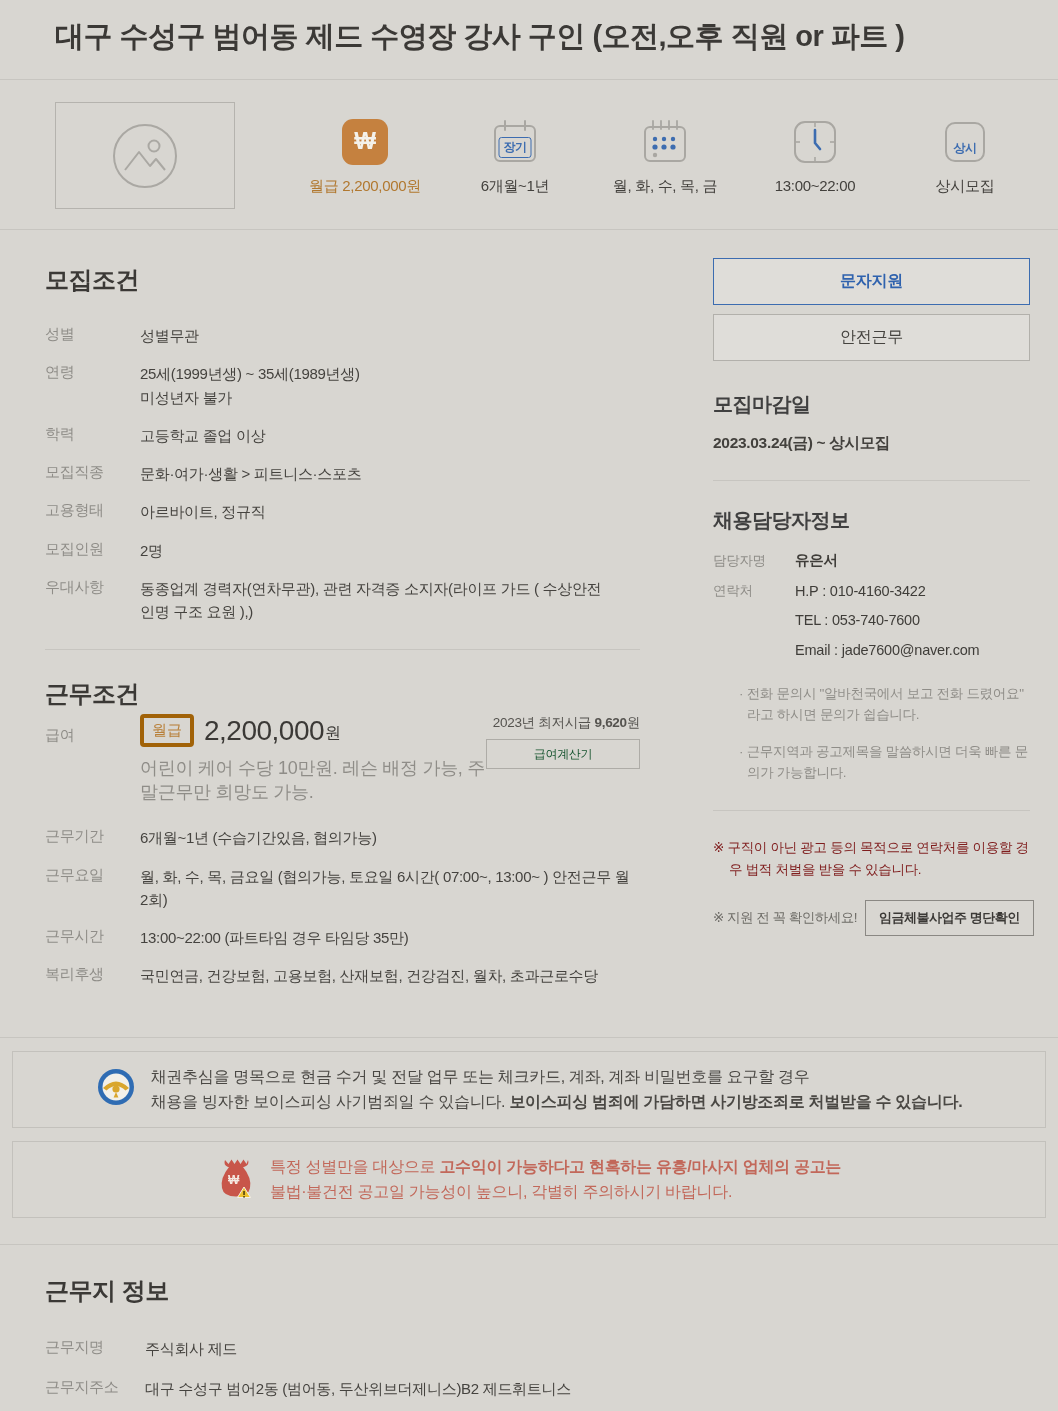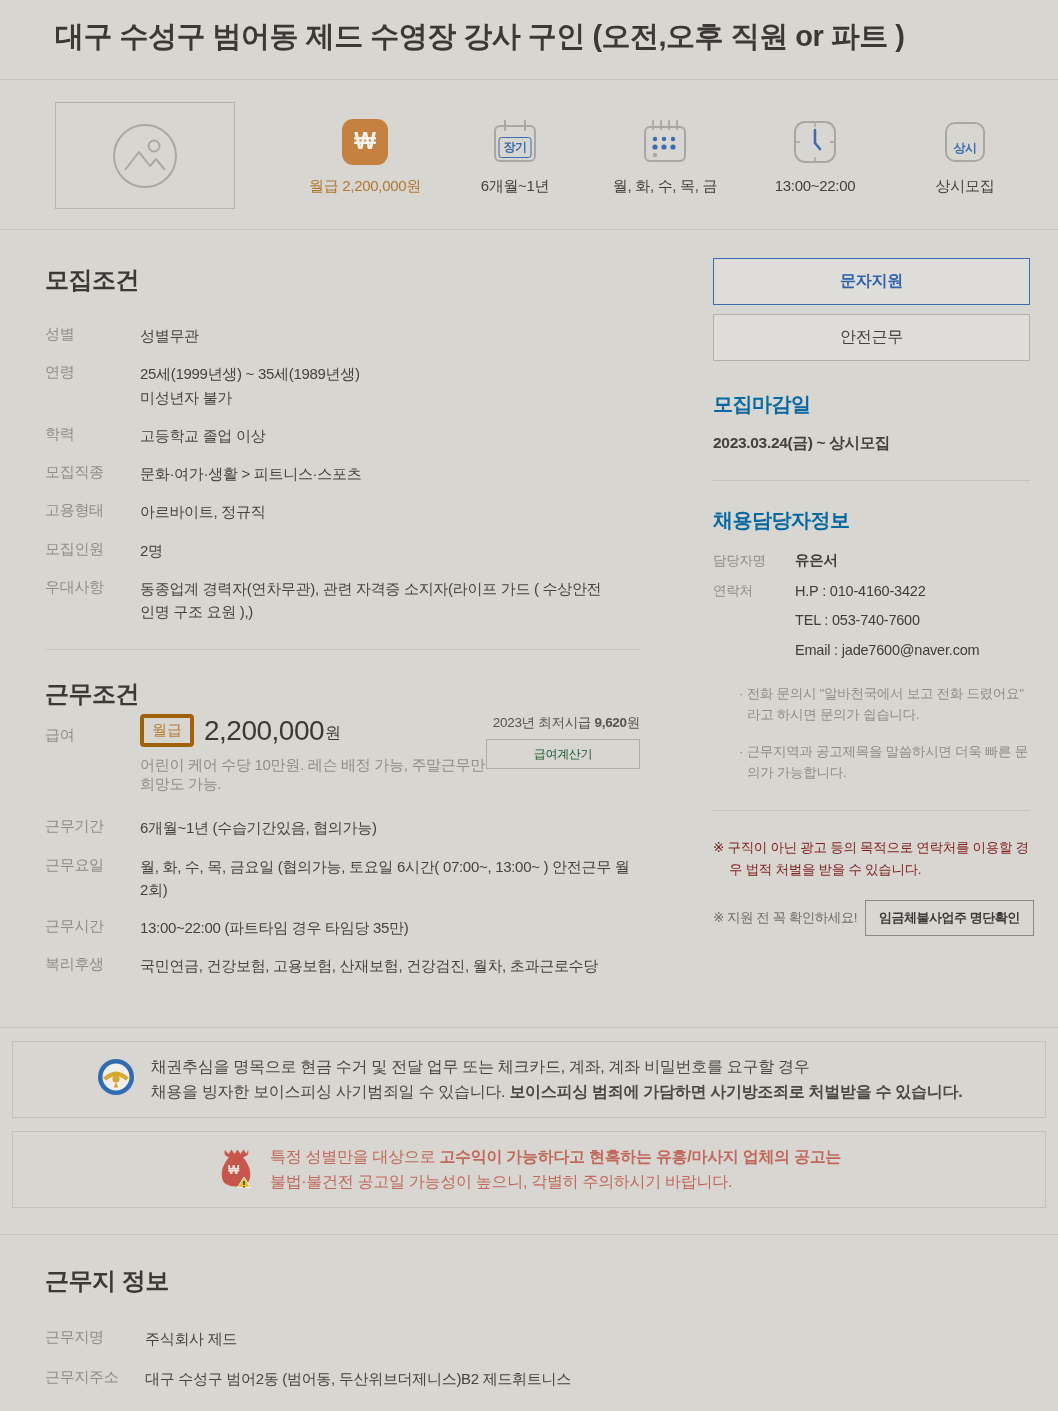--- a/index.html
+++ b/index.html
@@ -44,34 +44,34 @@
   .recruit-head { margin:6px 0 28px; }
   .left-divider { margin:26px 0 0; }
   .work-head { margin:28px 0 4px; }
 
   .pay-block { display:flex; justify-content:space-between; margin-top:2px; }
   .pay-left { display:flex; }
   .pay-line { display:flex; align-items:center; }
   .pay-badge { border:4px solid #a16207; color:#b8803a; border-radius:4px; padding:3px 8px; font-size:15px; margin-right:10px; }
   .pay-amount { font-size:28px; color:#3b3936; letter-spacing:-0.5px; }
   .pay-unit { font-size:16px; color:#3b3936; margin-left:1px; align-self:flex-end; padding-bottom:3px; }
-  .pay-note { margin-top:9px; font-size:15px; color:#8f8d88; letter-spacing:-0.3px; }
+  .pay-note { margin-top:9px; font-size:18px; color:#8f8d88; letter-spacing:-0.3px; }
   .pay-right { text-align:right; flex-shrink:0; }
   .minwage { font-size:13.5px; color:#55534f; margin-bottom:7px; letter-spacing:-0.3px; }
   .minwage b { font-weight:700; }
   .calc-btn { width:154px; height:30px; border:1px solid #aeaca7; background:transparent; font-size:12px; color:#14532d; font-family:inherit; cursor:pointer; letter-spacing:-0.3px; }
   .work-rows { margin-top:22px; }
   .break-line { display:flex; align-items:center; margin-top:10px; }
   .break-badge { border:1px solid #aeaca7; padding:3px 10px; font-size:13px; color:#55534f; margin-right:12px; }
 
   
   .side-btn { width:100%; height:47px; background:rgba(255,255,255,0.18); font-family:inherit; font-size:16px; cursor:pointer; letter-spacing:-0.3px; display:block; }
   .side-btn.sms { border:1.5px solid #3c6cb0; color:#2f62ae; font-weight:700; }
   .side-btn.call { border:1px solid #b2b0ab; color:#45433f; margin-top:9px; }
-  h3.side-sec { font-size:20px; font-weight:700; color:#0369a1; letter-spacing:-0.5px; }
+  h3.side-sec { font-size:20px; font-weight:700; color:#404040; letter-spacing:-0.5px; }
   .deadline-head { margin-top:30px; }
   .deadline-val { margin-top:15px; font-size:15.5px; font-weight:600; color:#43413d; letter-spacing:-0.3px; }
   .side-divider { margin:26px 0; }
   .mgr-rows { margin-top:16px; }
   .side-row { display:flex; margin-bottom:8px; }
   .side-label { width:82px; flex-shrink:0; font-size:13.5px; color:#8f8d88; padding-top:2px; letter-spacing:-0.3px; }
   .side-val { font-size:14.5px; color:#3f3d39; letter-spacing:-0.3px; line-height:1.5; }
   .side-val.name { font-weight:700; }
   .contact-line { font-size:14.5px; color:#3f3d39; line-height:1.55; margin-bottom:7px; letter-spacing:-0.2px; }
   .side-note { margin:16px 0 0 26px; font-size:13.5px; color:#8f8d88; line-height:1.55; letter-spacing:-0.3px; text-indent:-8px; padding-left:8px; }

